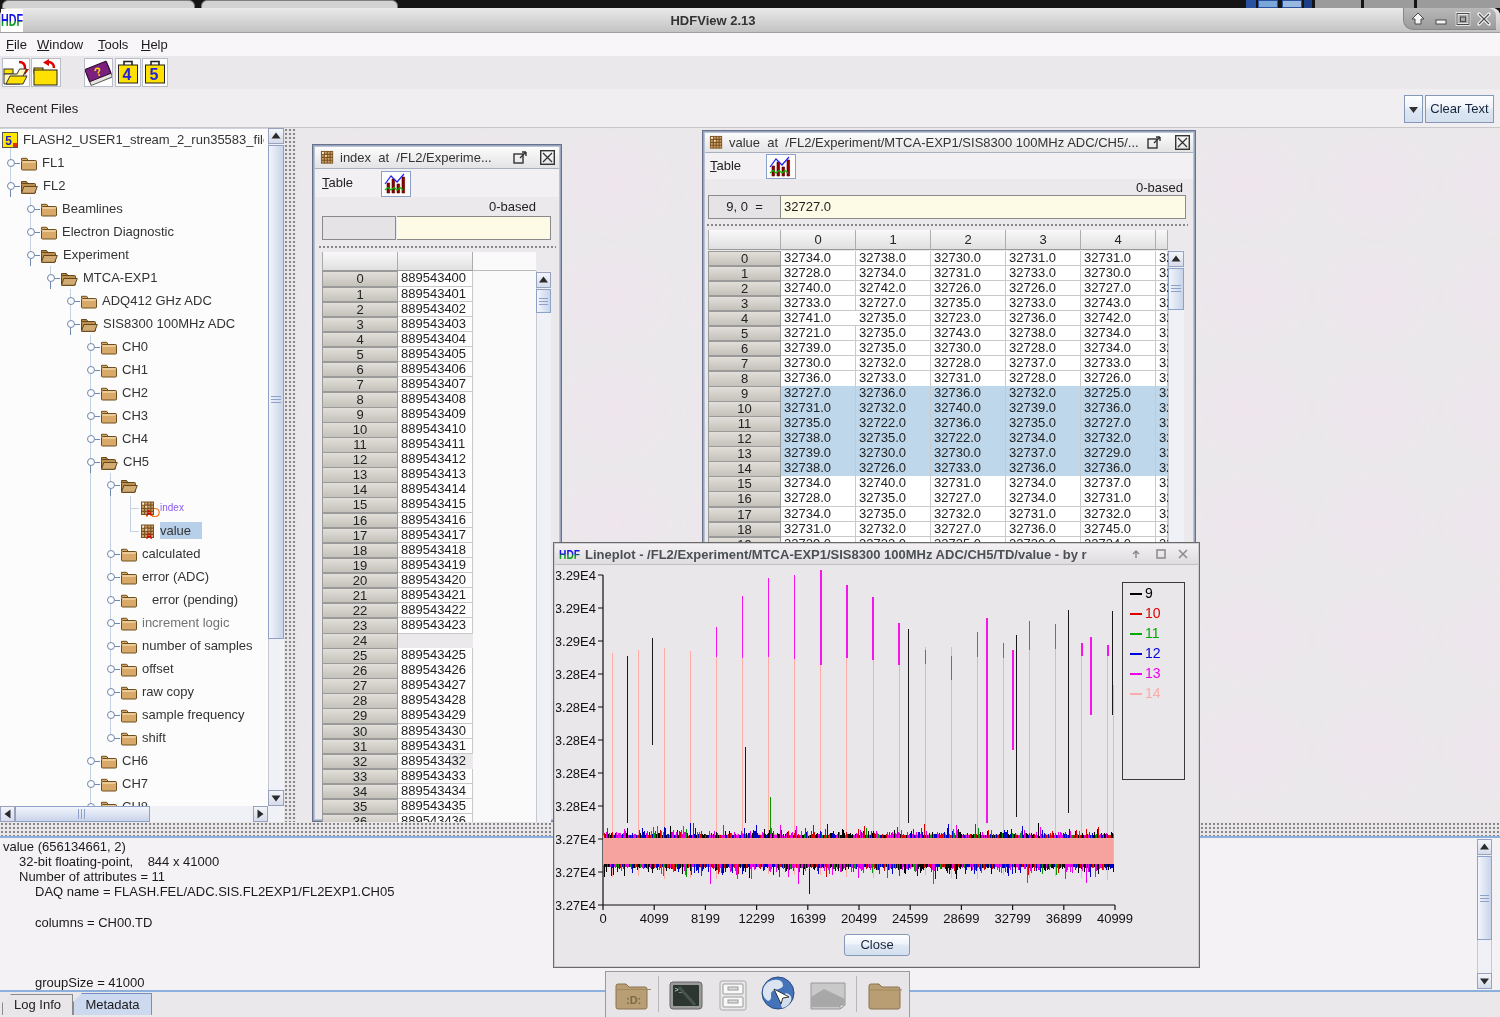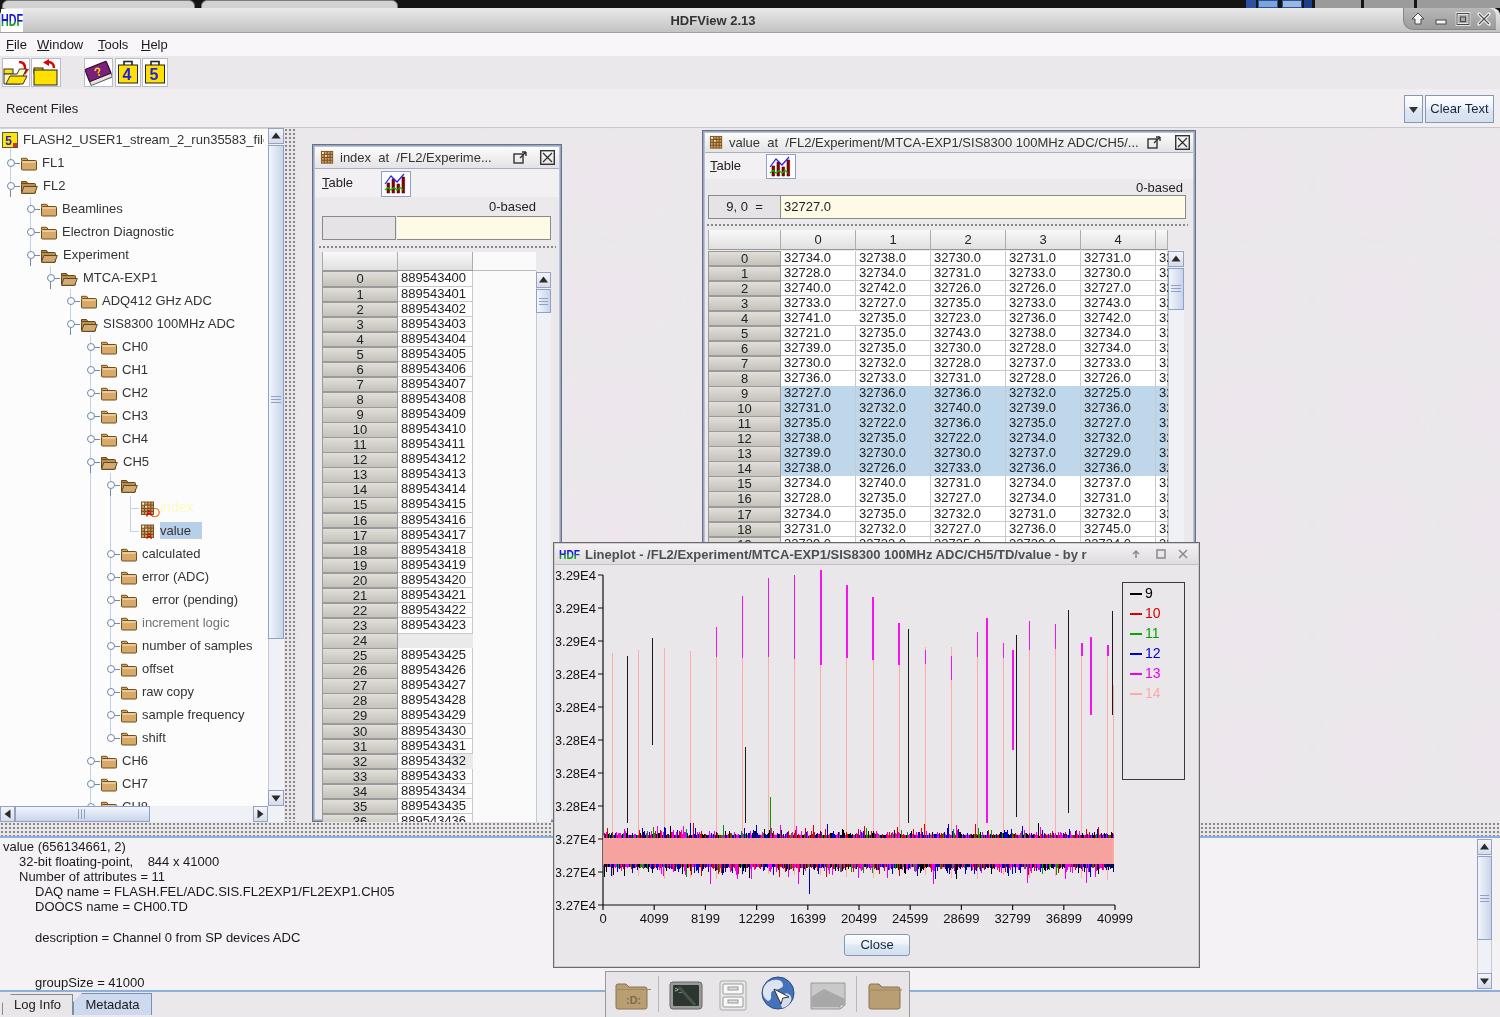--- a/index.html
+++ b/index.html
@@ -235,21 +235,21 @@
       </svg></div>
     <div class="a lbl" style="left:143px;top:504px;width:121px;height:17px;line-height:17px;font-size:13px;color:#f97316;">TD</div>
     <div class="a " style="left:130px;top:508px;width:9px;height:1px;background:#c4d2e2"></div>
     <div class="a " style="left:140px;top:501px;width:16px;height:16px;"><svg width="16" height="15" viewBox="0 0 16 15">
         <rect x="1.5" y="1" width="12" height="12.5" fill="#cda56c" stroke="#7d5220"></rect>
         <path d="M1.5,4.2 h12 M1.5,7.3 h12 M1.5,10.4 h12 M4.6,1 v12.5 M7.7,1 v12.5 M10.8,1 v12.5" stroke="#7d5220" stroke-width="1.2" fill="none"></path>
         <rect x="2.2" y="1.7" width="2" height="2" fill="#f6eedd"></rect>
         <rect x="5.3" y="4.8" width="2" height="2" fill="#e8d8ba"></rect>
         <text x="6" y="15.2" font-size="8.5" font-weight="bold" fill="#e00000">A</text>
       </svg></div>
-    <div class="a lbl" style="left:160px;top:499px;width:104px;height:17px;line-height:17px;font-size:14px;color:#fef9c3;">index</div>
+    <div class="a lbl" style="left:160px;top:499px;width:104px;height:17px;line-height:17px;font-size:10px;color:#8b5cf6;">index</div>
     <div class="a " style="left:130px;top:531px;width:9px;height:1px;background:#c4d2e2"></div>
     <div class="a " style="left:140px;top:524px;width:16px;height:16px;"><svg width="16" height="15" viewBox="0 0 16 15">
         <rect x="1.5" y="1" width="12" height="12.5" fill="#cda56c" stroke="#7d5220"></rect>
         <path d="M1.5,4.2 h12 M1.5,7.3 h12 M1.5,10.4 h12 M4.6,1 v12.5 M7.7,1 v12.5 M10.8,1 v12.5" stroke="#7d5220" stroke-width="1.2" fill="none"></path>
         <rect x="2.2" y="1.7" width="2" height="2" fill="#f6eedd"></rect>
         <rect x="5.3" y="4.8" width="2" height="2" fill="#e8d8ba"></rect>
         <text x="6" y="15.2" font-size="8.5" font-weight="bold" fill="#e00000">A</text>
       </svg></div>
     <div class="a lbl" style="left:160px;top:522px;width:42px;height:17px;line-height:17px;font-size:13px;color:#333;background:#b7cfe8;">value</div>
     <div class="a " style="left:107px;top:550px;width:8px;height:8px;border:1.3px solid #6f88ab;border-radius:50%;background:#fdfdfd"></div>
@@ -670,22 +670,21 @@
       <div class="a " style="left:875px;top:157px;width:10px;height:1px;background:#8ea2c8"></div>
       <div class="a " style="left:875px;top:160px;width:10px;height:1px;background:#8ea2c8"></div>
       <div class="a " style="left:875px;top:163px;width:10px;height:1px;background:#8ea2c8"></div>
     </div>
     <div class="a dots" style="left:0px;top:822px;width:1500px;height:14px;background-color:#eae7ea"></div>
     <div class="a " style="left:0px;top:836px;width:1500px;height:156px;background:#f4f2f4;border-top:2px solid #8cb0dc;border-bottom:2px solid #8cb0dc"></div>
     <div class="a lbl" style="left:3px;top:839.0px;width:700px;height:16px;font-size:13px;color:#1a1a1a">value (656134661, 2)</div>
     <div class="a lbl" style="left:19px;top:854.1px;width:700px;height:16px;font-size:13px;color:#1a1a1a">32-bit floating-point,&nbsp;&nbsp;&nbsp;&nbsp;844 x 41000</div>
     <div class="a lbl" style="left:19px;top:869.2px;width:700px;height:16px;font-size:13px;color:#1a1a1a">Number of attributes = 11</div>
     <div class="a lbl" style="left:35px;top:884.3px;width:700px;height:16px;font-size:13px;color:#1a1a1a">DAQ name = FLASH.FEL/ADC.SIS.FL2EXP1/FL2EXP1.CH05</div>
-    <div class="a lbl" style="left:35px;top:899.4px;width:700px;height:16px;font-size:13px;color:#1a1a1a">DOOCS name = CH00.TD</div>
-    <div class="a lbl" style="left:35px;top:929.6px;width:700px;height:16px;font-size:13px;color:#1a1a1a">description = Channel 0 from SP devices ADC</div>
+    <div class="a lbl" style="left:35px;top:914.5px;width:700px;height:16px;font-size:13px;color:#1a1a1a">columns = CH00.TD</div>
     <div class="a lbl" style="left:35px;top:974.9px;width:700px;height:16px;font-size:13px;color:#1a1a1a">groupSize = 41000</div>
     <div class="a sb-track" style="left:1477px;top:839px;width:15px;height:150px;border:1px solid #c6c9d2"></div>
     <div class="a sb-btn" style="left:1477px;top:839px;width:15px;height:16px;"><svg width="13" height="14">
         <path d="M6.5,3.5 l4.5,6 h-9 z" fill="#2a2a2a"></path>
       </svg></div>
     <div class="a sb-thumb" style="left:1477px;top:856px;width:15px;height:84px;"></div>
     <div class="a " style="left:1480px;top:895px;width:9px;height:1px;background:#8ea2c8"></div>
     <div class="a " style="left:1480px;top:898px;width:9px;height:1px;background:#8ea2c8"></div>
     <div class="a " style="left:1480px;top:901px;width:9px;height:1px;background:#8ea2c8"></div>
     <div class="a sb-btn" style="left:1477px;top:973px;width:15px;height:16px;"><svg width="13" height="14">

